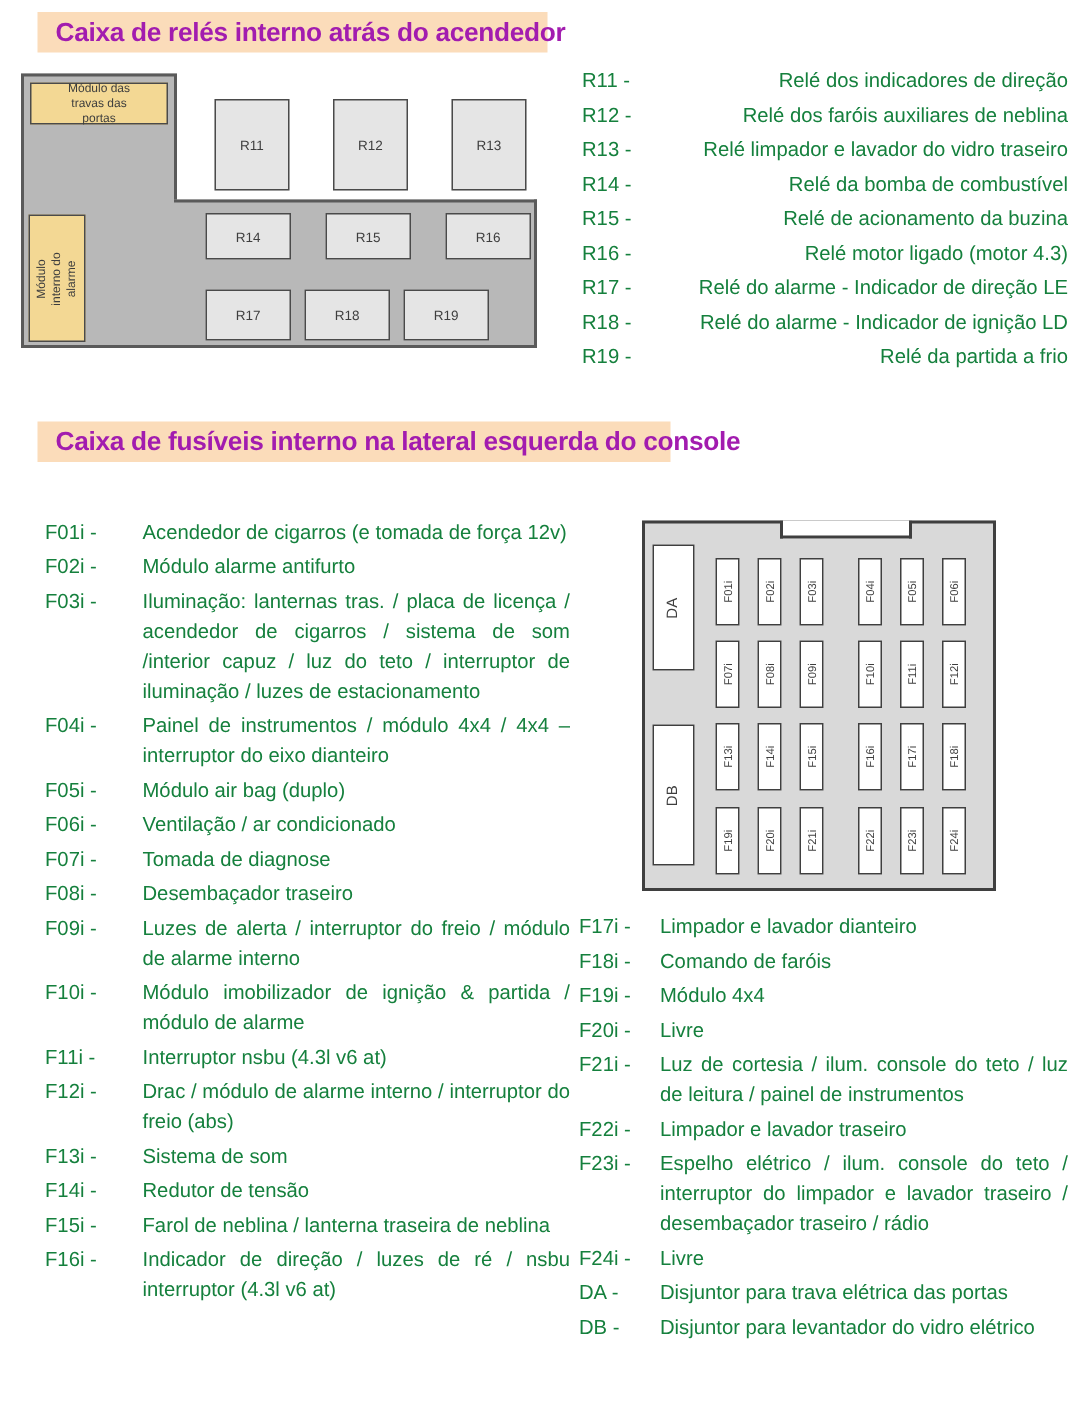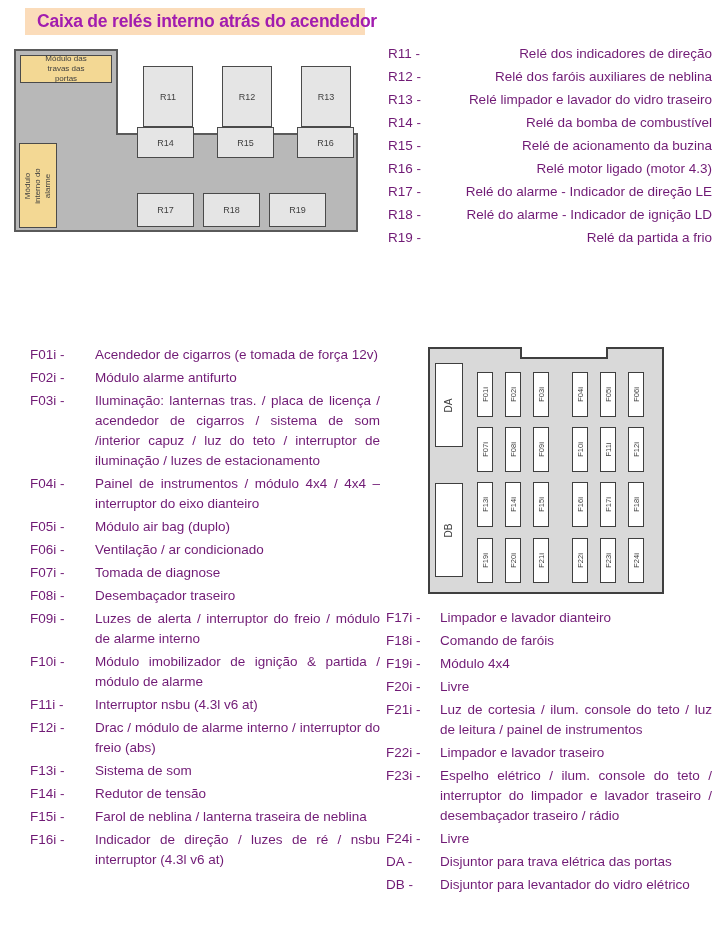--- a/index.html
+++ b/index.html
@@ -27,33 +27,33 @@
     position:absolute;background:#f3d894;border:1.5px solid #4a4a4a;box-sizing:border-box;
     display:flex;align-items:center;justify-content:center;text-align:center;
     font-size:8px;line-height:10px;color:#3e3e3e;
   }
   .module-doors{left:6px;top:6px;width:92px;height:28px;padding:1px 19px;}
   .module-alarm{left:5px;top:94px;width:38px;height:85px;}
   .module-alarm .vblock{transform:rotate(-90deg);width:80px;text-align:center;}
   .relay-rows{position:absolute;left:0;top:0;width:100%;height:100%;}
   .relay-row{position:absolute;display:flex;}
   .relay-row:nth-child(1){left:129px;top:17px;gap:29px;}
-  .relay-row:nth-child(2){left:123px;top:78px;gap:23px;}
+  .relay-row:nth-child(2){left:123px;top:93px;gap:23px;}
   .relay-row:nth-child(3){left:123px;top:144px;gap:9px;}
   .relay-cell{
     background:#e5e5e5;border:1.5px solid #4a4a4a;box-sizing:border-box;
     display:flex;align-items:center;justify-content:center;
     font-size:9px;color:#3e3e3e;
   }
   .relay-row:nth-child(1) .relay-cell{width:50px;height:61px;}
   .relay-row:nth-child(2) .relay-cell{width:57px;height:31px;}
   .relay-row:nth-child(3) .relay-cell{width:57px;height:34px;}
 
   
-  .legend{position:absolute;font-size:13.5px;line-height:20px;color:#701a75;}
+  .legend{position:absolute;font-size:13.5px;line-height:20px;color:#15803d;}
   .legend-relays{left:388px;top:44px;width:324px;}
   .legend-relays .row{margin-bottom:4px;}
   .legend-fuses-left{left:30px;top:345px;width:350px;}
   .legend-fuses-right{left:386px;top:608px;width:326px;}
   .legend .row{display:flex;margin-bottom:3px;}
   .legend .lbl{flex:0 0 auto;white-space:nowrap;}
   .legend-relays .lbl{width:40px;}
   .legend-fuses-left .lbl{width:65px;}
   .legend-fuses-right .lbl{width:54px;}
   .legend .txt{flex:1;text-align:justify;}
@@ -174,20 +174,21 @@
         <span class="lbl">R18 -</span>
         <span class="txt">Relé do alarme - Indicador de ignição LD</span>
       </div>
 
       <div class="row">
         <span class="lbl">R19 -</span>
         <span class="txt">Relé da partida a frio</span>
       </div>
     </div>
 
+  <div class="hdr hdr2">Caixa de fusíveis interno na lateral esquerda do console</div>
 
   <div class="legend legend-fuses-left">
 
       <div class="row">
         <span class="lbl">F01i -</span>
         <span class="txt">Acendedor de cigarros (e tomada de força 12v)</span>
       </div>
 
       <div class="row">
         <span class="lbl">F02i -</span>

